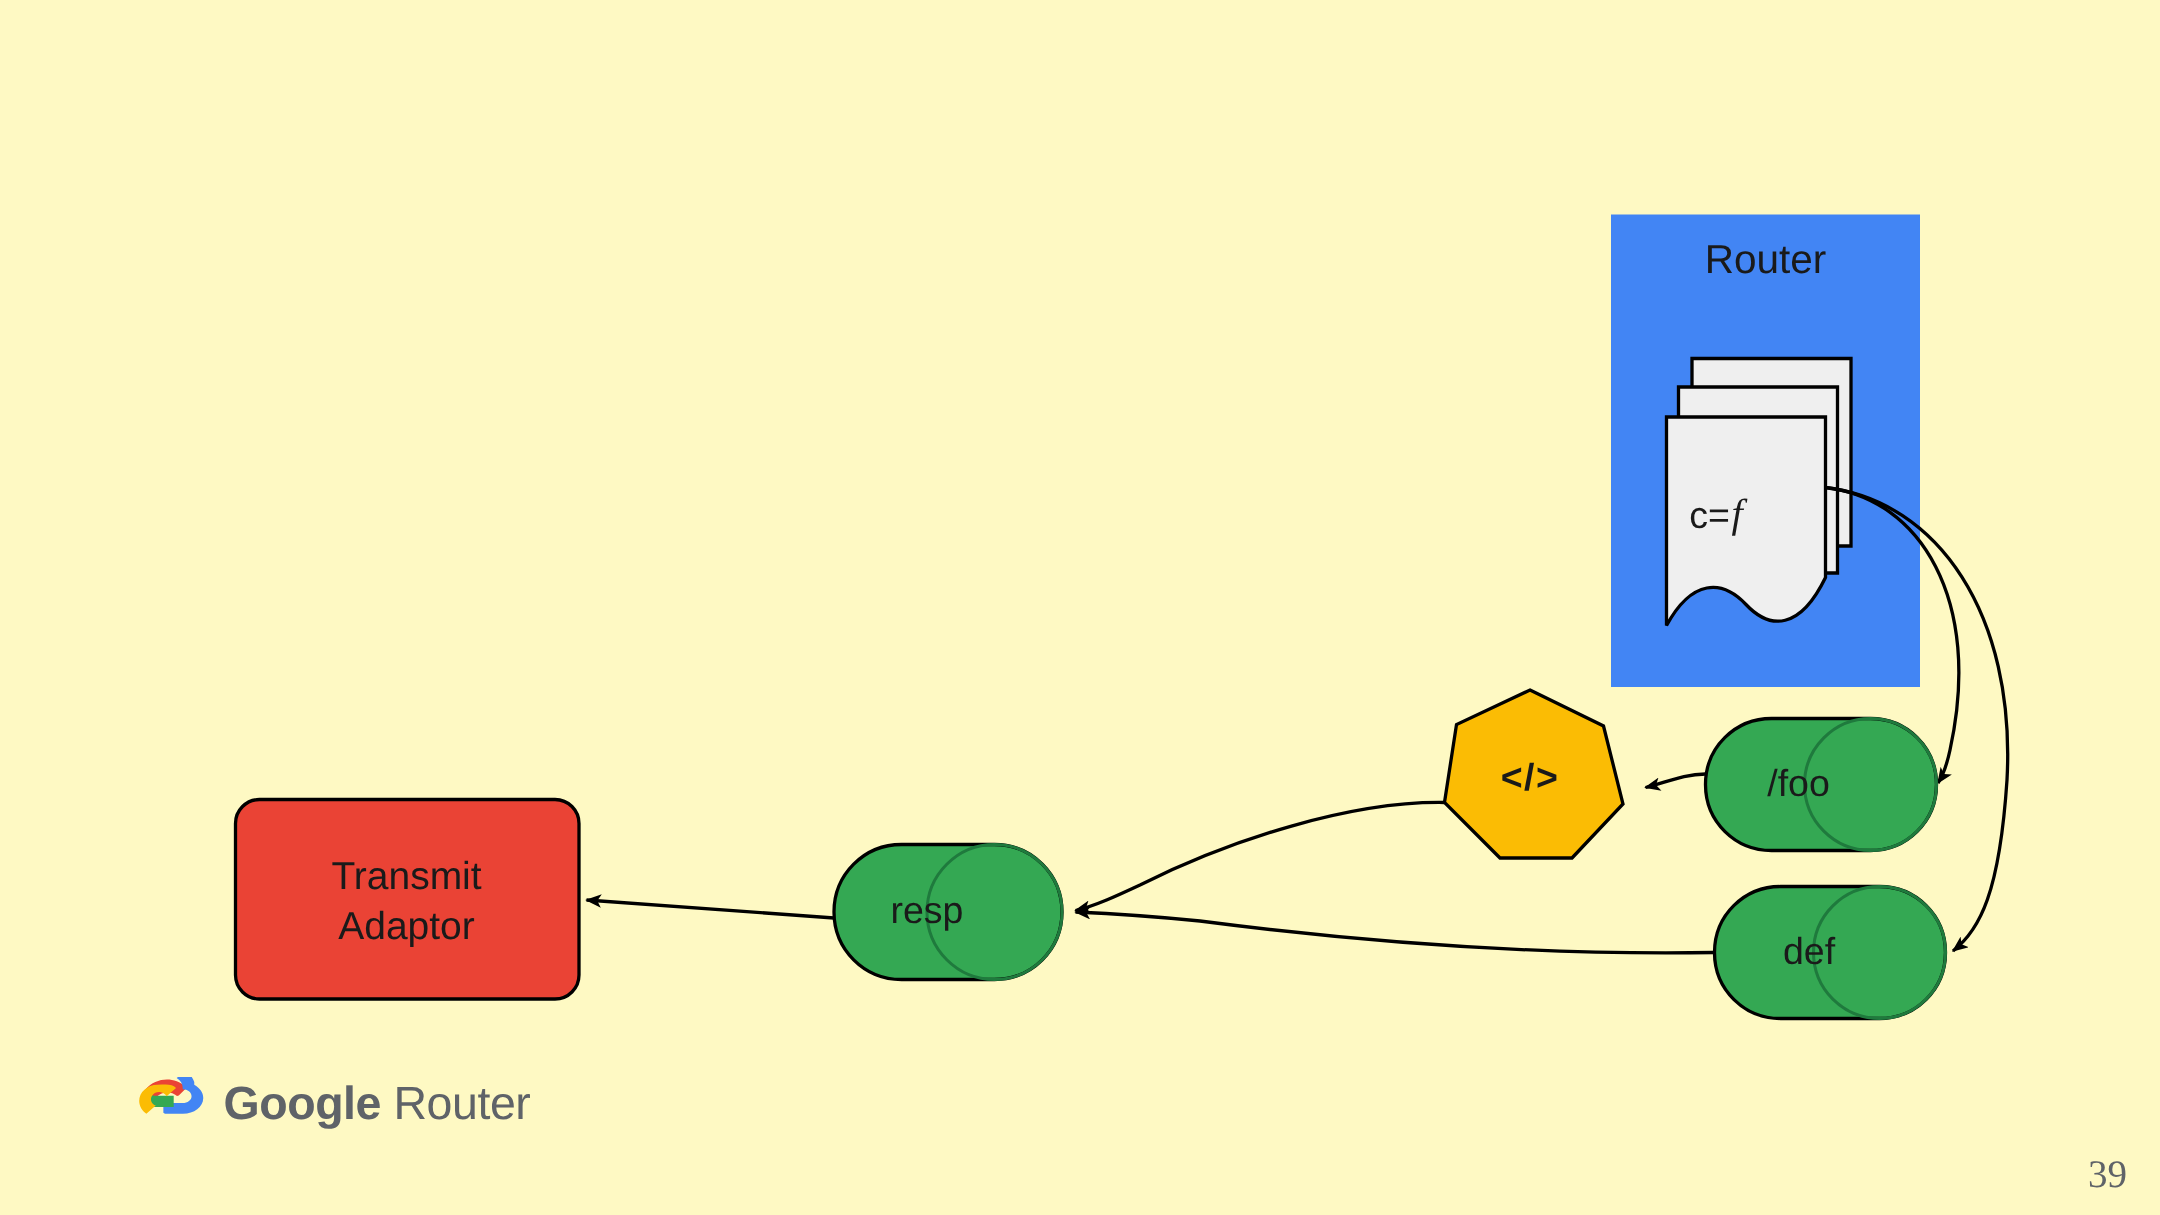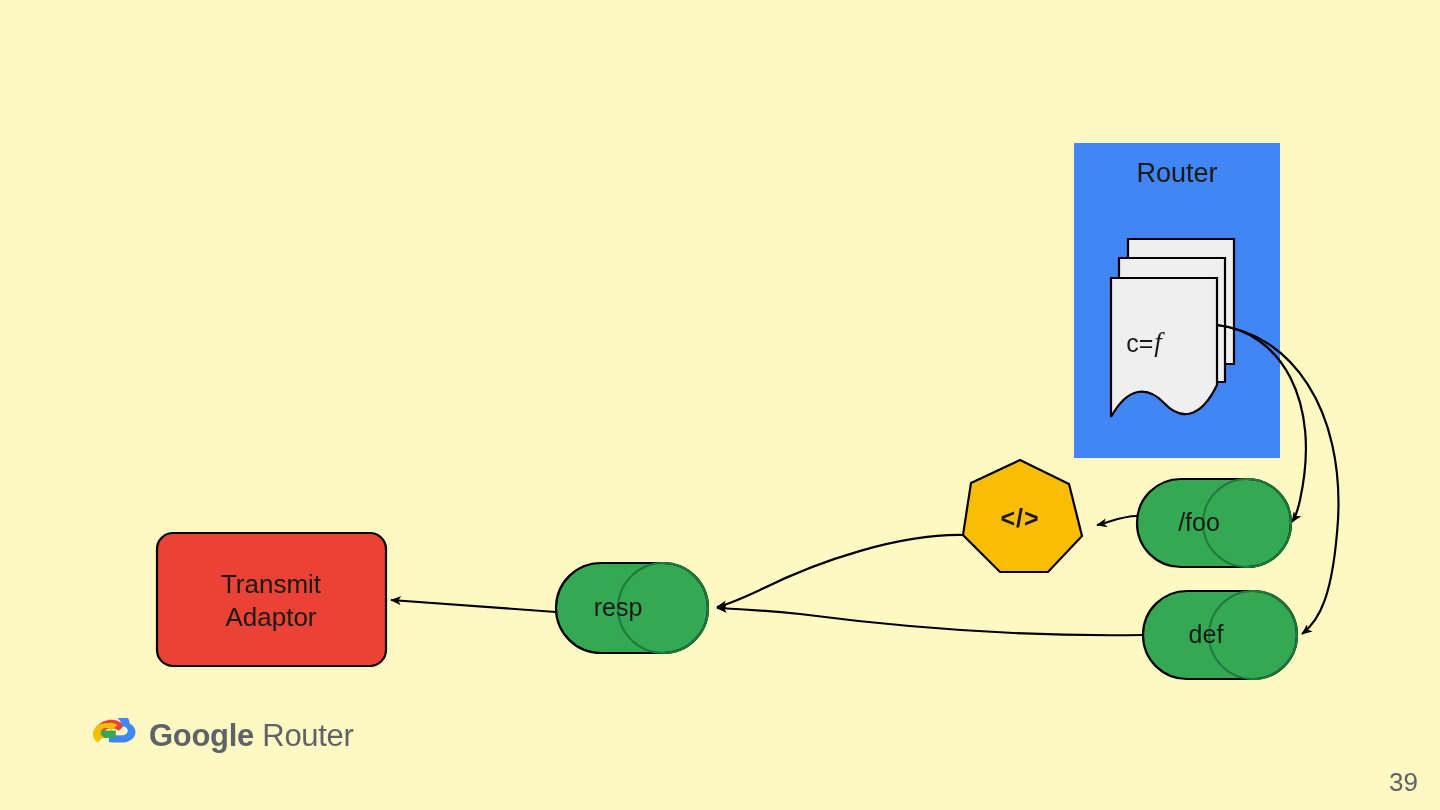--- a/index.html
+++ b/index.html
@@ -65,21 +65,21 @@
     letter-spacing: -0.3px;
     white-space: nowrap;
   }
   #gcloud-wordmark .g-bold { font-weight: 700; color: #5f6368; }
   #gcloud-wordmark .g-light { font-weight: 400; color: #5f6368; }
 
   #page-number {
     position: absolute;
     right: 22px;
     bottom: 12px;
-    font-family: Liberation Sans, sans-serif;
+    font-family: Liberation Serif, serif;
     font-size: 26px;
     color: #5f6368;
   }
 </style>
 </head>
 <body>
 
 <div id="slide">
 
   <svg class="diagram" viewBox="0 0 1440 810">

